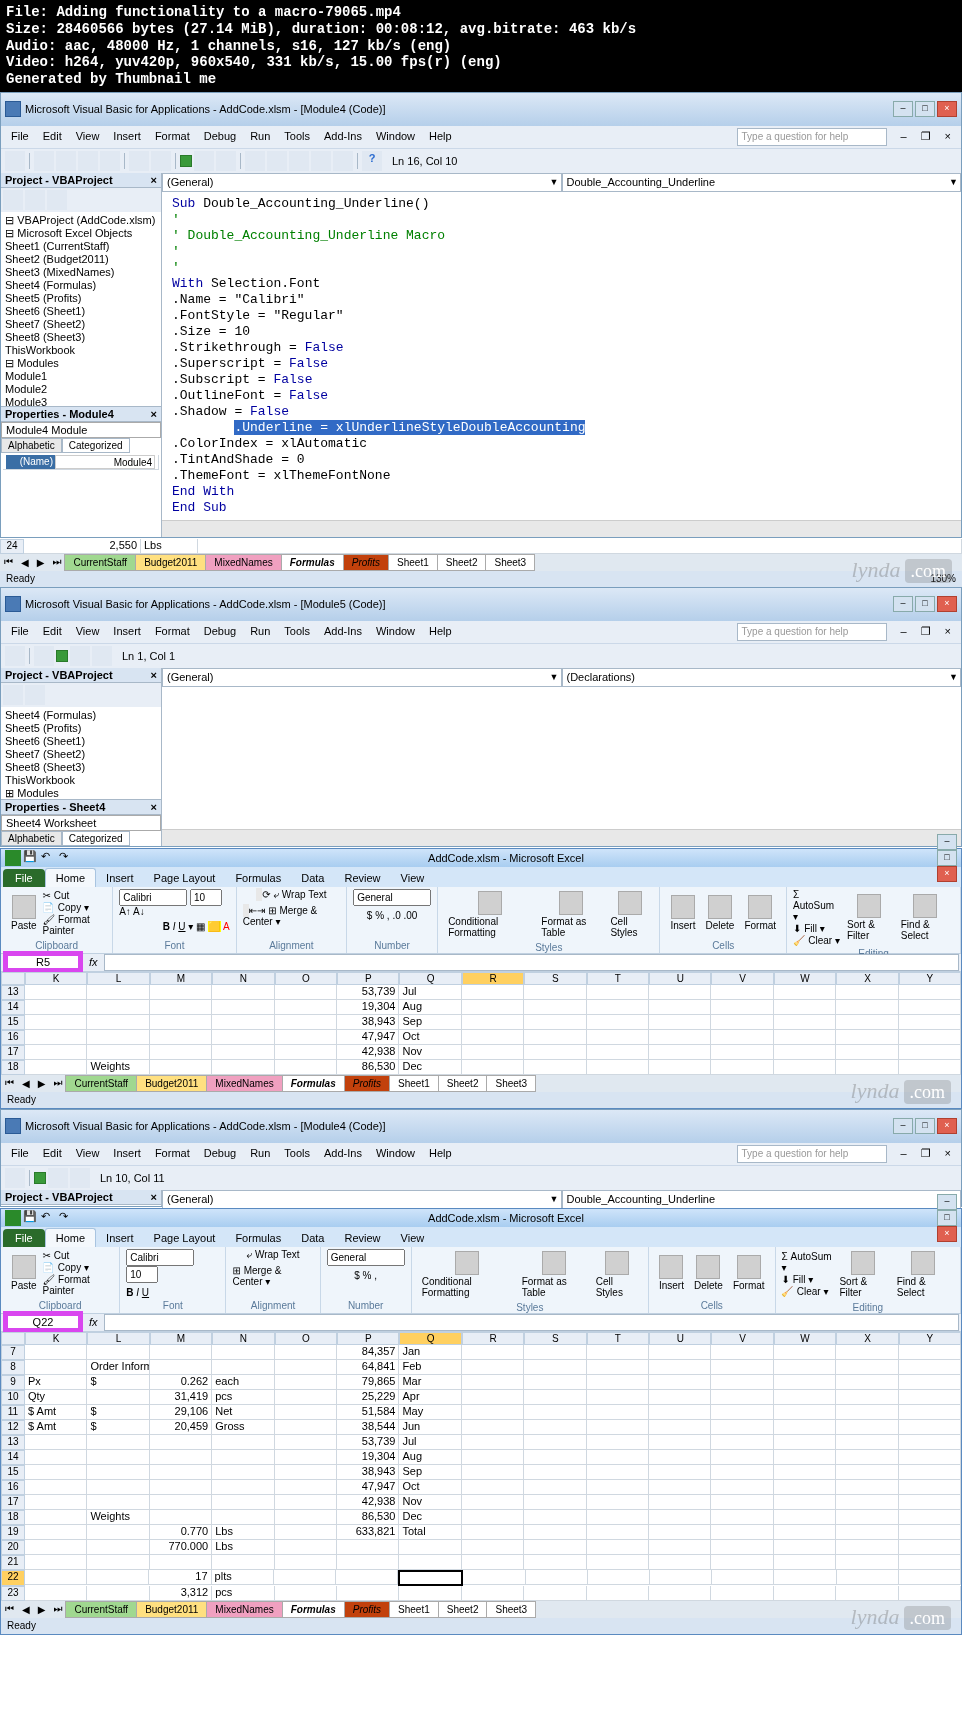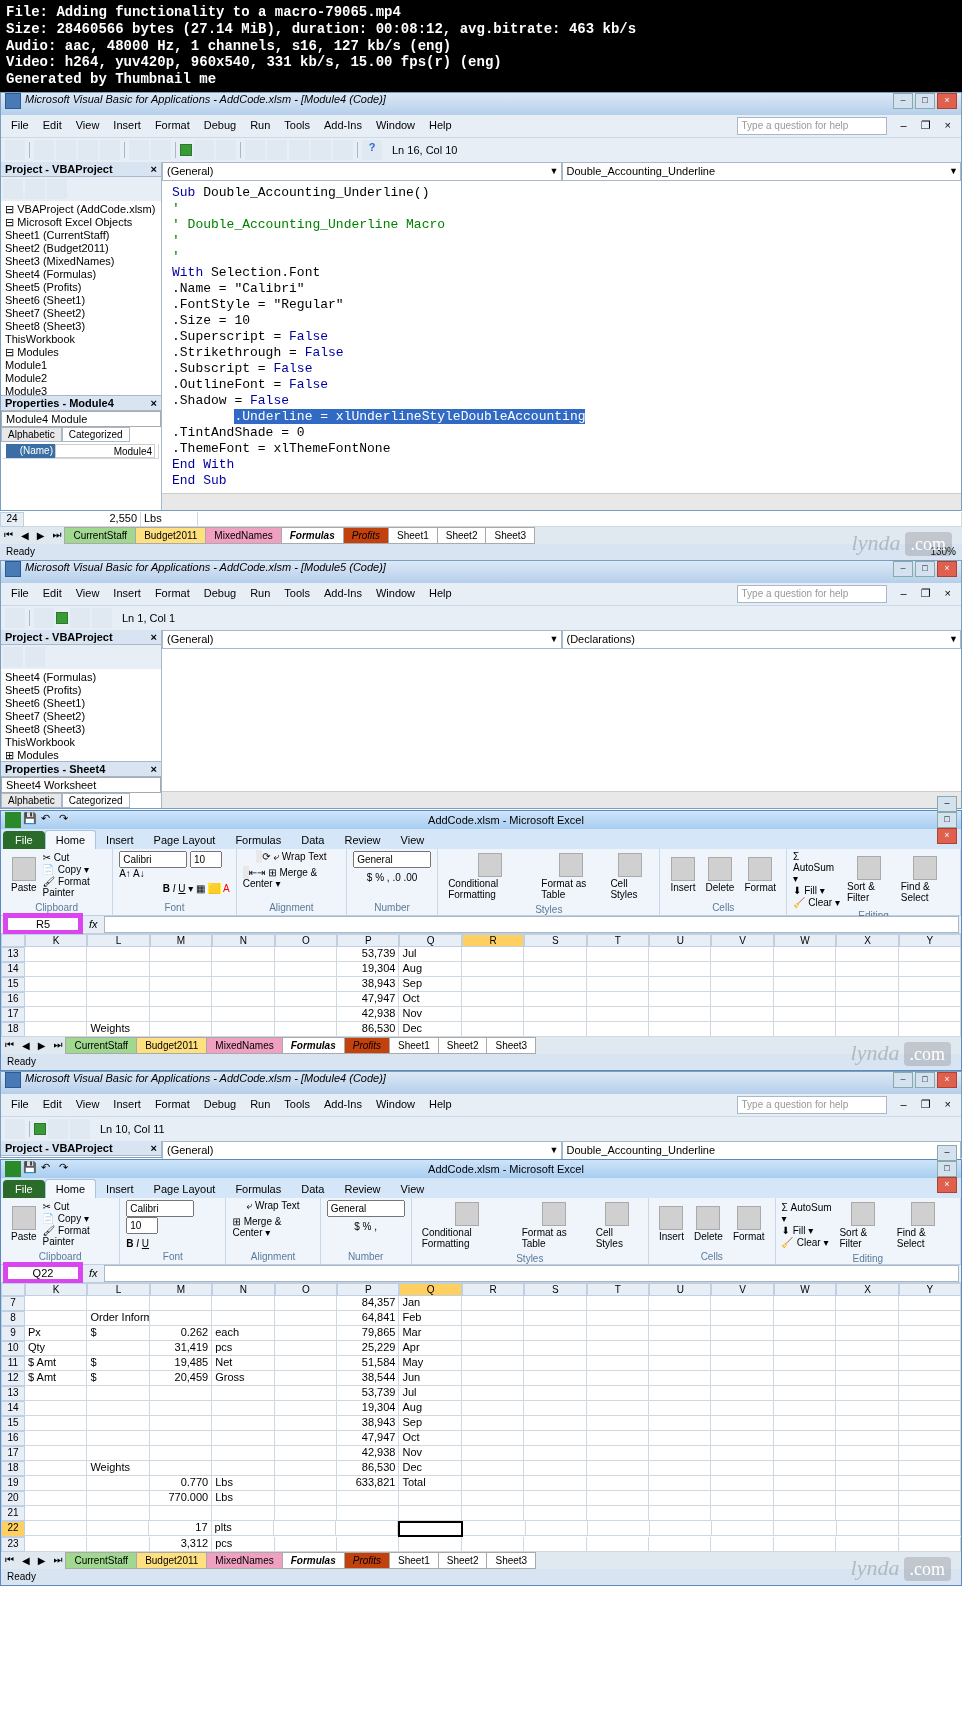--- a/index.html
+++ b/index.html
@@ -1,18 +1,18 @@
 <!DOCTYPE html>
 <html><head>
 <meta charset="utf-8">
 <style>
   body { margin:0; font-family:"Segoe UI",Tahoma,sans-serif; font-size:11px; background:#fff; width:962px;}
   .blackbar { background:#000; color:#fff; font-family:"Courier New",monospace; font-weight:bold; font-size:14px; padding:4px 6px; line-height:1.2;}
   .vbe-window { border:1px solid #7a9ebd; margin:0 0 1px 0; }
-  .titlebar { background:linear-gradient(#dce8f6,#b5cfea); height:22px; display:flex; align-items:flex-start; padding:0 4px; font-size:11px;font-style:italic;}
+  .titlebar { background:linear-gradient(#dce8f6,#b5cfea); height:33px; display:flex; align-items:center; padding:0 4px; font-size:11px;}
   .titlebar .tb-icon{ width:14px;height:14px; background:#4a7ab5; margin-right:4px; border:1px solid #2a5a95;}
   .titlebar .wbtns{ margin-left:auto; display:flex; gap:2px;}
   .wbtn{ width:18px;height:14px; background:#d4e2f0; border:1px solid #8aa; font-size:9px; text-align:center; line-height:12px;}
   .wbtn.red{ background:#e06050; color:#fff; border-color:#b04030;}
   .menubar { background:#e8eef6; padding:2px 4px; display:flex; gap:2px;}
   .menubar span{ padding:2px 6px;}
   .toolbar { background:#e8eef6; padding:2px 4px; display:flex; align-items:center; gap:2px; border-top:1px solid #cbd8e8;}
   .tbtn{ width:18px;height:18px; background:#e0e8f2; border:1px solid transparent;}
   .toolbar .sep{ width:1px;height:16px; background:#a8b8c8; margin:0 2px;}
   .helpbox{ margin-left:auto; width:140px; height:16px; border:1px solid #a8b8c8; background:#fff; color:#999; font-size:10px; padding:0 4px; display:flex; align-items:center;}
@@ -206,26 +206,27 @@
       <div class="code" style="height:310px;">
 <div><span class="kw">Sub</span><span> Double_Accounting_Underline()</span></div>
 <div class="cm">'</div>
 <div class="cm">' Double_Accounting_Underline Macro</div>
 <div class="cm">'</div>
 <div class="cm">'</div>
 <div><span class="kw">    With</span><span> Selection.Font</span></div>
 <div>        .Name = "Calibri"</div>
 <div>        .FontStyle = "Regular"</div>
 <div>        .Size = 10</div>
+<div><span>        .Strikethrough = </span><span class="kw">False</span></div>
 <div><span>        .Superscript = </span><span class="kw">False</span></div>
-<div><span>        .Strikethrough = </span><span class="kw">False</span></div>
 <div><span>        .Subscript = </span><span class="kw">False</span></div>
 <div><span>        .OutlineFont = </span><span class="kw">False</span></div>
 <div><span>        .Shadow = </span><span class="kw">False</span></div>
 <div>&nbsp;&nbsp;&nbsp;&nbsp;&nbsp;&nbsp;&nbsp;&nbsp;<span class="hl">.Underline = xlUnderlineStyleDoubleAccounting</span></div>
+<div>        .ColorIndex = xlAutomatic</div>
 <div>        .TintAndShade = 0</div>
 <div>        .ThemeFont = xlThemeFontNone</div>
 <div class="kw">    End With</div>
 <div class="kw">End Sub</div>
       </div>
       <div class="hscroll"></div>
     </div>
   </div>
 </div>
 
@@ -875,21 +876,21 @@
           <div class="cell"></div>
           <div class="cell"></div>
           <div class="cell"></div>
           <div class="cell"></div>
           <div class="cell"></div>
         </div>
         <div class="row">
           <div class="rh">11</div>
           <div class="cell l">$ Amt</div>
           <div class="cell l">$</div>
-          <div class="cell">19,485</div>
+          <div class="cell">29,106</div>
           <div class="cell l">Net</div>
           <div class="cell"></div>
           <div class="cell">51,584</div>
           <div class="cell l">May</div>
           <div class="cell"></div>
           <div class="cell"></div>
           <div class="cell"></div>
           <div class="cell"></div>
           <div class="cell"></div>
           <div class="cell"></div>

